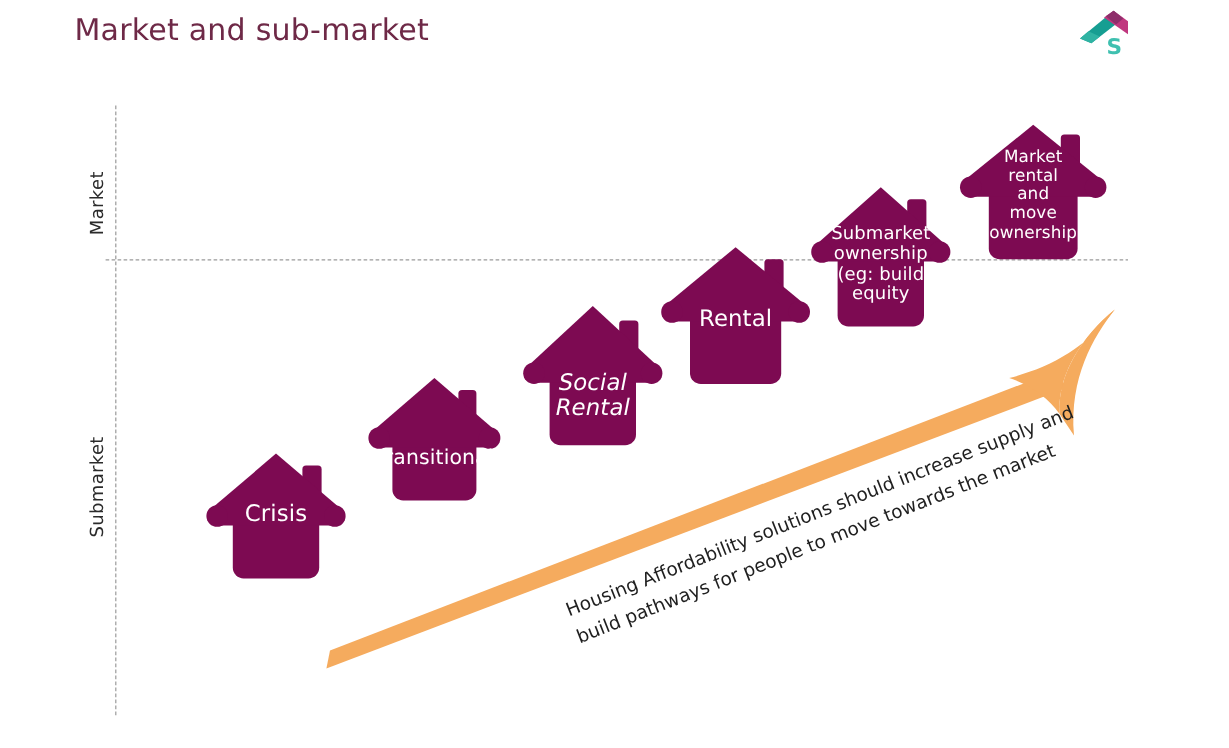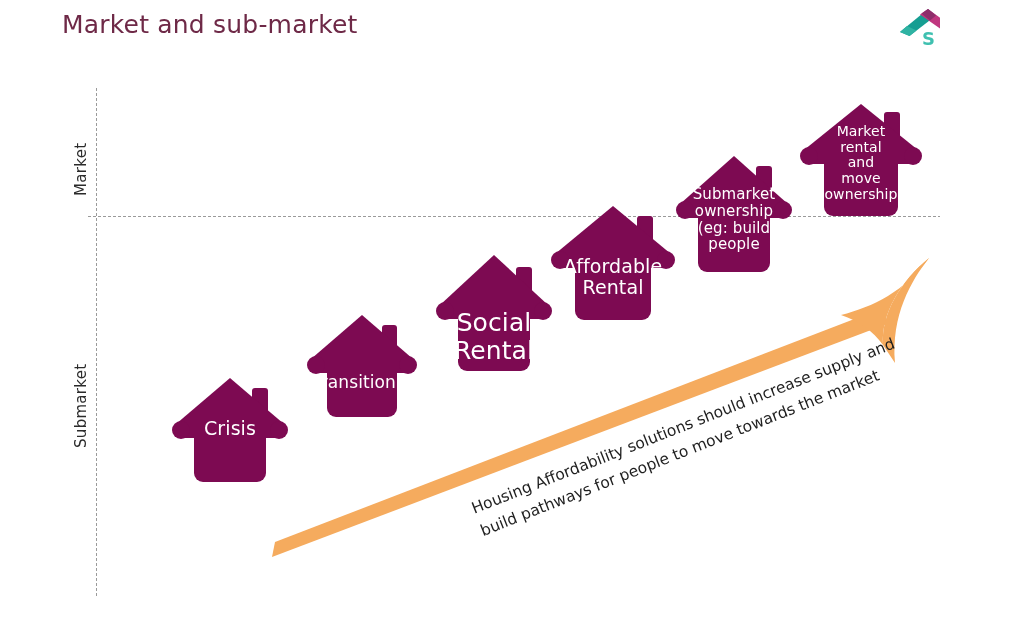--- a/index.html
+++ b/index.html
@@ -178,53 +178,52 @@
   </div>
 
   <div class="house" id="house-social-rental" style="left:432px; top:251px; width:124px; height:126px;">
     <svg width="124" height="126" viewBox="0 0 124 126">
       <rect x="84" y="16" width="16" height="28" rx="3" fill="#7D0A52"></rect>
       <rect x="26" y="54" width="72" height="66" rx="9" fill="#7D0A52"></rect>
       <path d="M62 4 L116 54 A9 9 0 0 1 110 68 L14 68 A9 9 0 0 1 8 54 Z" fill="#7D0A52"></path>
       <circle cx="13" cy="60" r="9" fill="#7D0A52"></circle>
       <circle cx="111" cy="60" r="9" fill="#7D0A52"></circle>
     </svg>
-    <div class="house-label" style="top:58px; font-size:25px;">
+    <div class="house-label" style="top:58px; font-size:19px;font-style:italic;">
       <div>Social</div>
       <div>Rental</div>
     </div>
   </div>
 
   <div class="house" id="house-affordable-rental" style="left:547px; top:202px; width:132px; height:124px;">
     <svg width="132" height="124" viewBox="0 0 132 124">
       <rect x="90" y="14" width="16" height="28" rx="3" fill="#7D0A52"></rect>
       <rect x="28" y="52" width="76" height="66" rx="9" fill="#7D0A52"></rect>
       <path d="M66 4 L124 52 A9 9 0 0 1 118 66 L14 66 A9 9 0 0 1 8 52 Z" fill="#7D0A52"></path>
       <circle cx="13" cy="58" r="9" fill="#7D0A52"></circle>
       <circle cx="119" cy="58" r="9" fill="#7D0A52"></circle>
     </svg>
     <div class="house-label" style="top:54px; font-size:19px;">
-      <div>Affordable</div>
       <div>Rental</div>
     </div>
   </div>
 
   <div class="house" id="house-assisted-ownership" style="left:672px; top:152px; width:124px; height:126px;">
     <svg width="124" height="126" viewBox="0 0 124 126">
       <rect x="84" y="14" width="16" height="28" rx="3" fill="#7D0A52"></rect>
       <rect x="26" y="52" width="72" height="68" rx="9" fill="#7D0A52"></rect>
       <path d="M62 4 L116 52 A9 9 0 0 1 110 66 L14 66 A9 9 0 0 1 8 52 Z" fill="#7D0A52"></path>
       <circle cx="13" cy="58" r="9" fill="#7D0A52"></circle>
       <circle cx="111" cy="58" r="9" fill="#7D0A52"></circle>
     </svg>
     <div class="house-label" style="top:34px; font-size:15px;">
       <div>Submarket</div>
       <div>ownership</div>
       <div>(eg: build</div>
-      <div>people</div>
+      <div>equity</div>
     </div>
   </div>
 
   <div class="house" id="house-market-rental" style="left:796px; top:100px; width:130px; height:124px;">
     <svg width="130" height="124" viewBox="0 0 130 124">
       <rect x="88" y="12" width="16" height="28" rx="3" fill="#7D0A52"></rect>
       <rect x="28" y="50" width="74" height="66" rx="9" fill="#7D0A52"></rect>
       <path d="M65 4 L122 50 A9 9 0 0 1 116 64 L14 64 A9 9 0 0 1 8 50 Z" fill="#7D0A52"></path>
       <circle cx="13" cy="56" r="9" fill="#7D0A52"></circle>
       <circle cx="117" cy="56" r="9" fill="#7D0A52"></circle>

